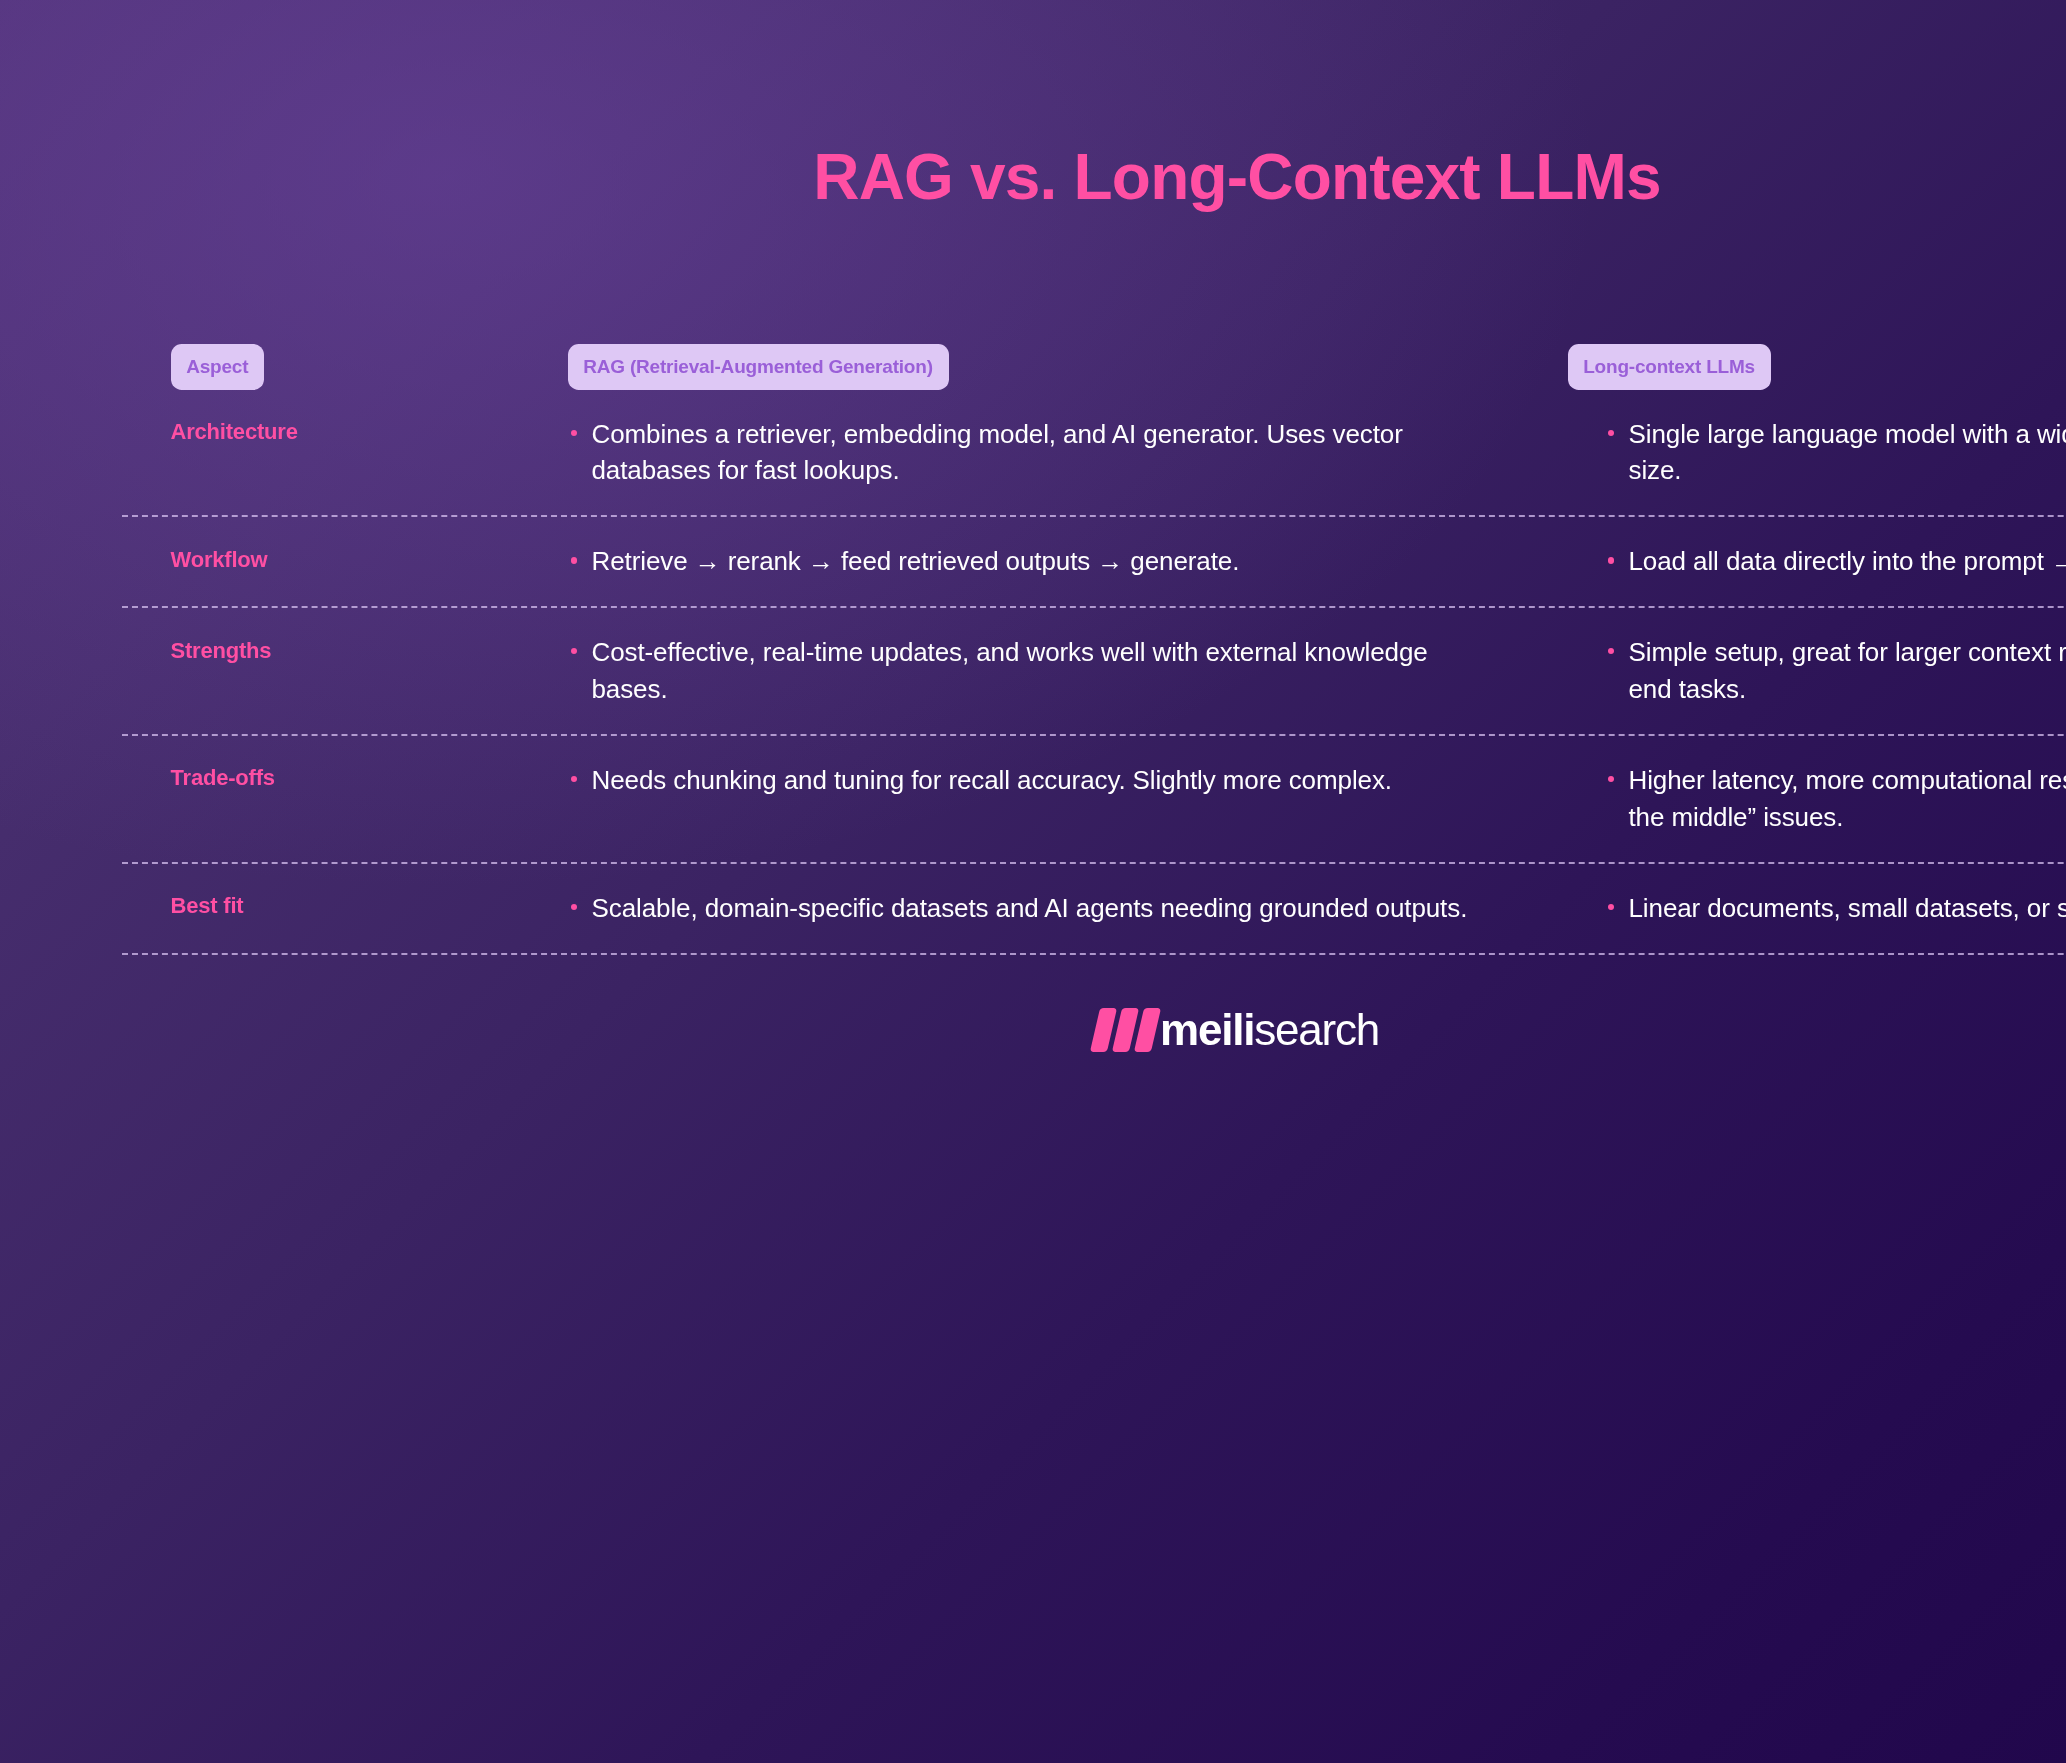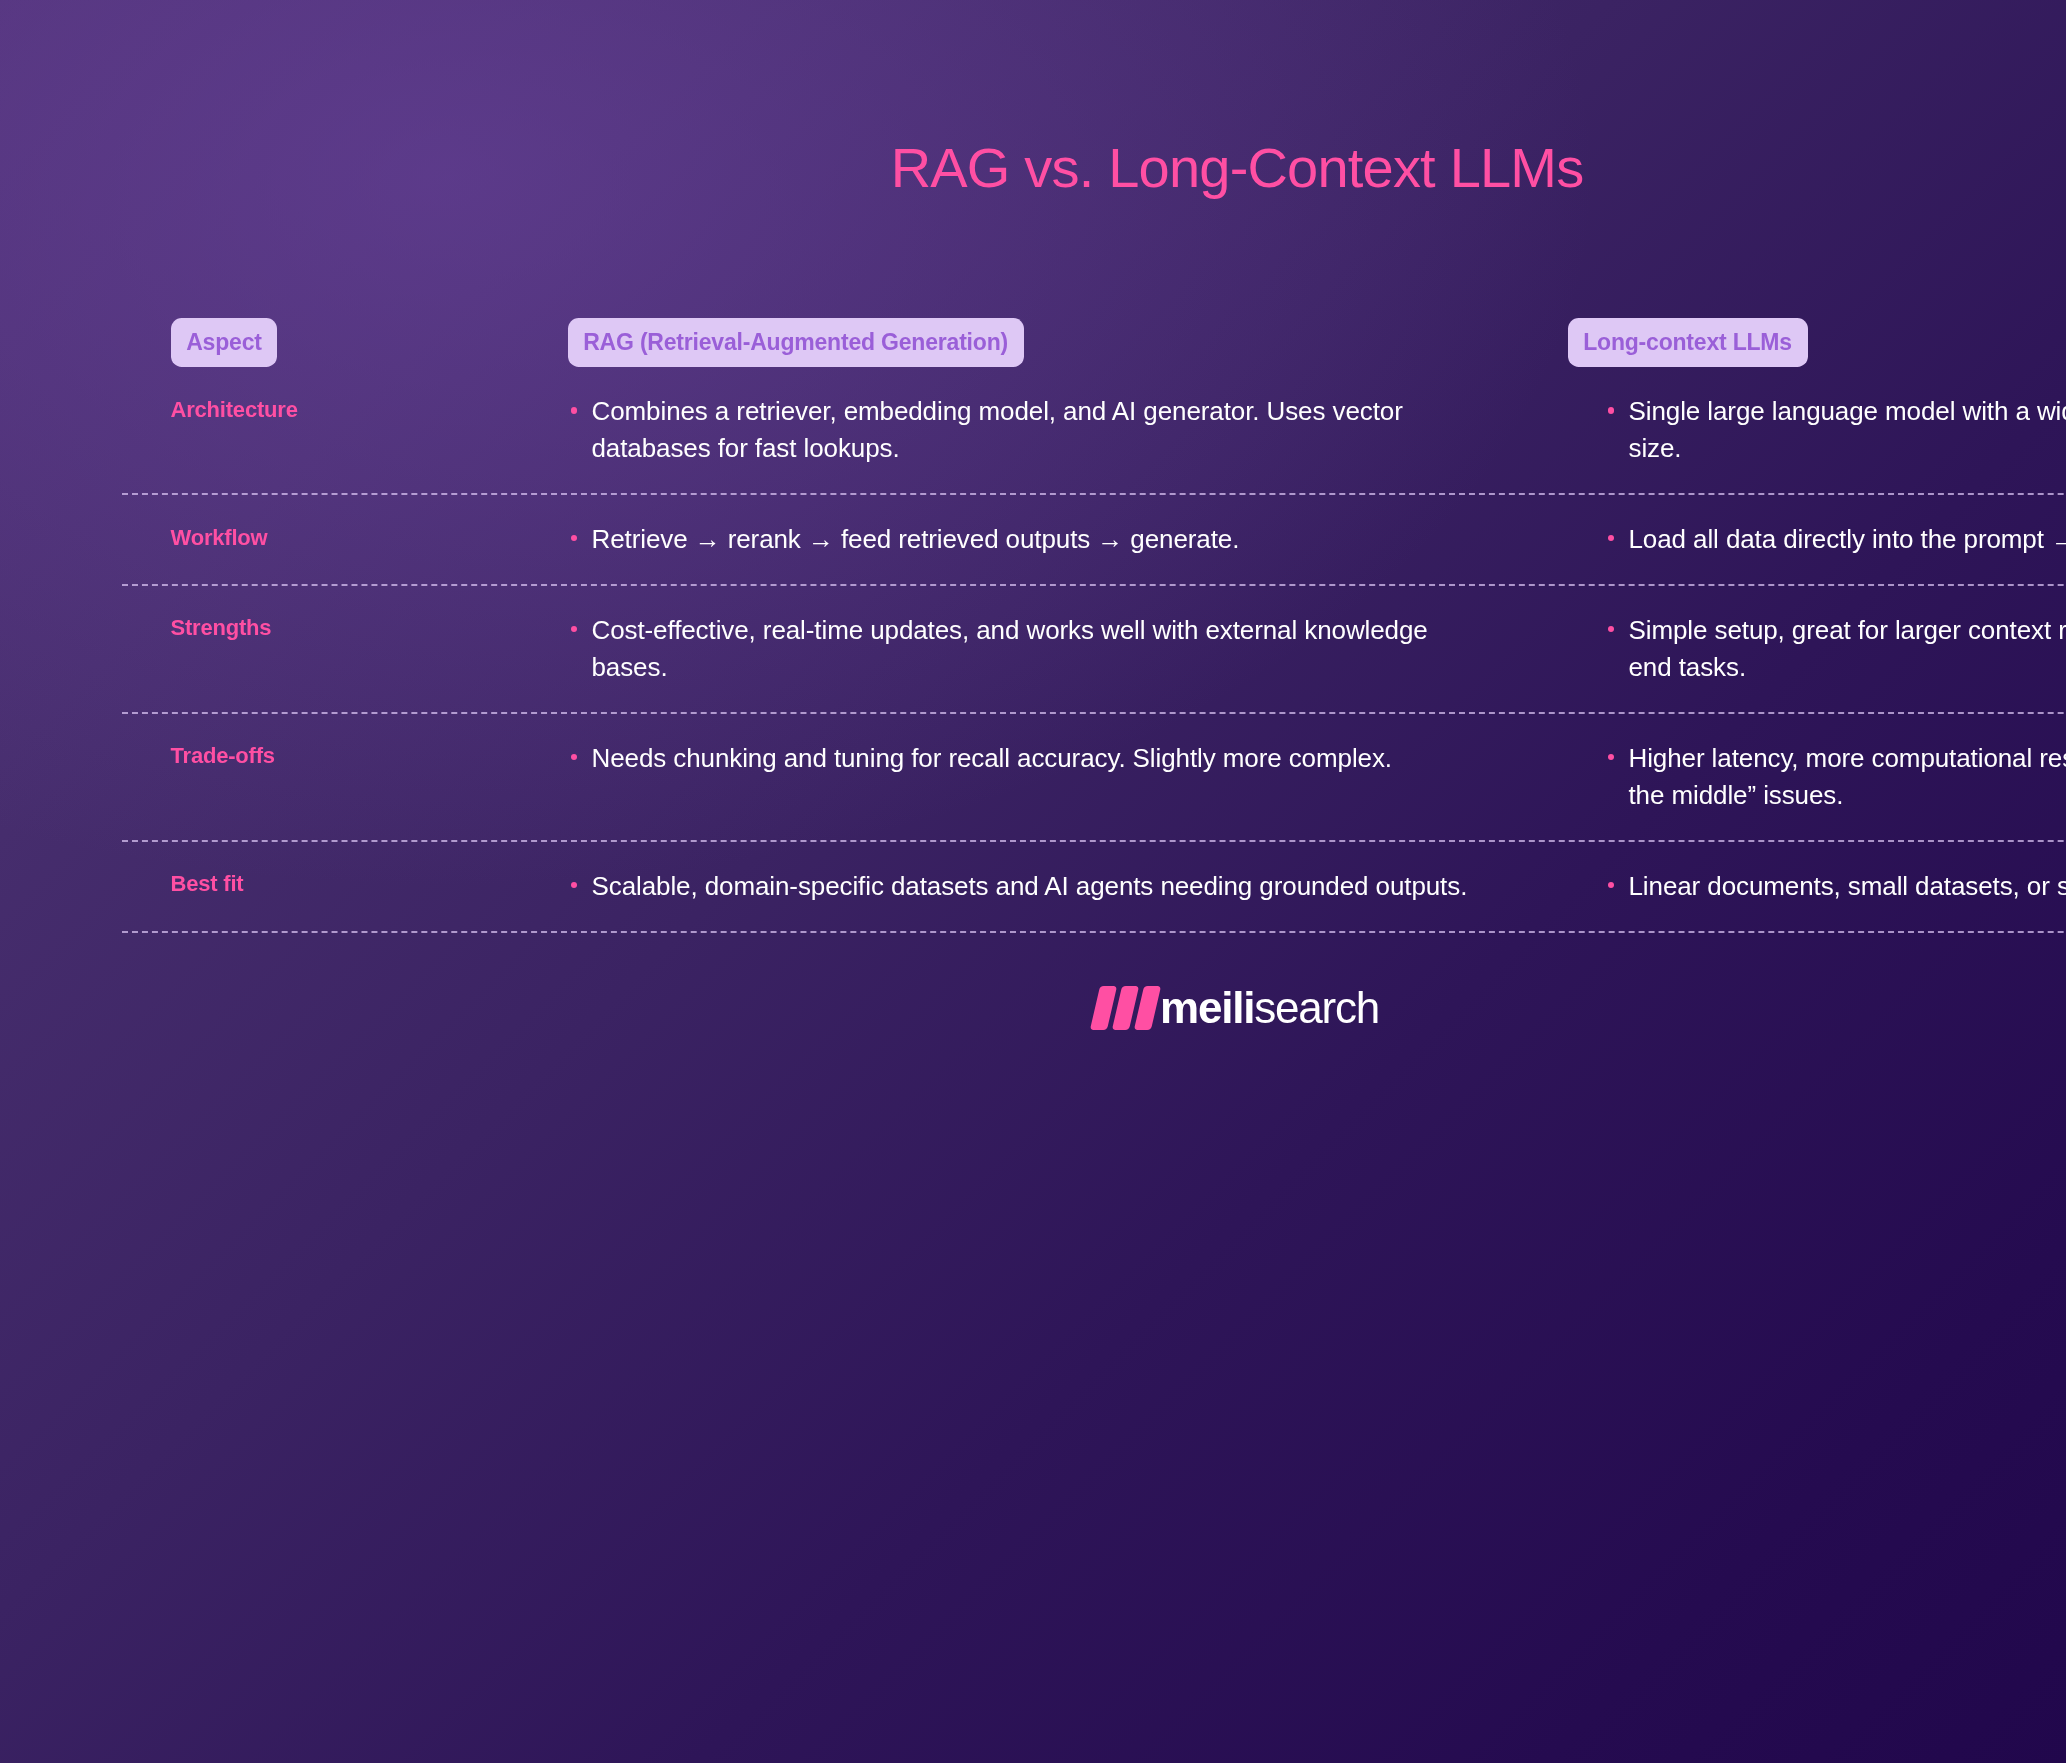--- a/index.html
+++ b/index.html
@@ -26,22 +26,22 @@
   }
 
   
   .title-wrap {
     width: 100%;
     text-align: center;
     padding-top: 101px;
   }
   .title {
     display: inline-block;
-    font-size: 56px;
-    font-weight: 400;
+    font-size: 64px;
+    font-weight: 700;
     letter-spacing: -0.8px;
     color: #FF4FA3;
     line-height: 1.05;
     text-align: right;
   }
 
   
   .table {
     position: relative;
     margin: 0 auto;
@@ -64,25 +64,26 @@
 
   
   .head-row { align-items: flex-start; padding-bottom: 0; }
 
   .chip {
     display: inline-block;
     background: #DEC8F5;
     color: #9A5FD8;
     border-radius: 10.7px;
     font-weight: 800;
-    font-size: 23px;
+    font-size: 19px;
     line-height: 1;
     padding: 13px 15.7px 13.6px 15.7px;
     letter-spacing: -0.2px;
     white-space: nowrap;
+    margin-top: 7px;
   }
   .chip-lc { margin-left: -37px; }
 
   
   .body-row {
     padding-top: 26px;
     padding-bottom: 26px;
     align-items: flex-start;
   }
 

